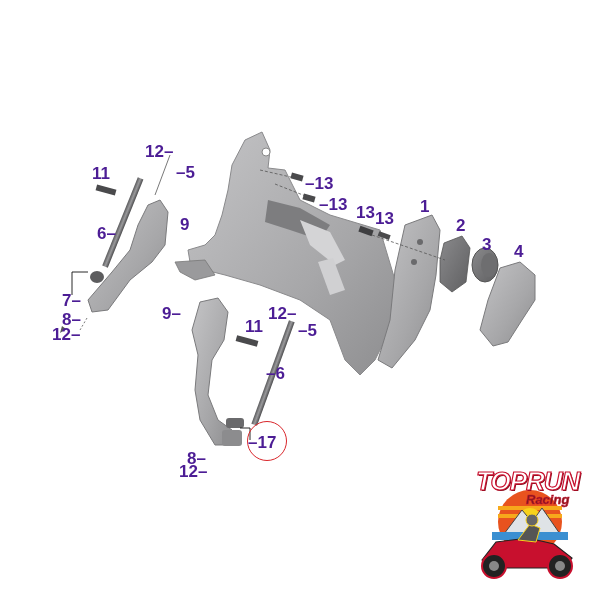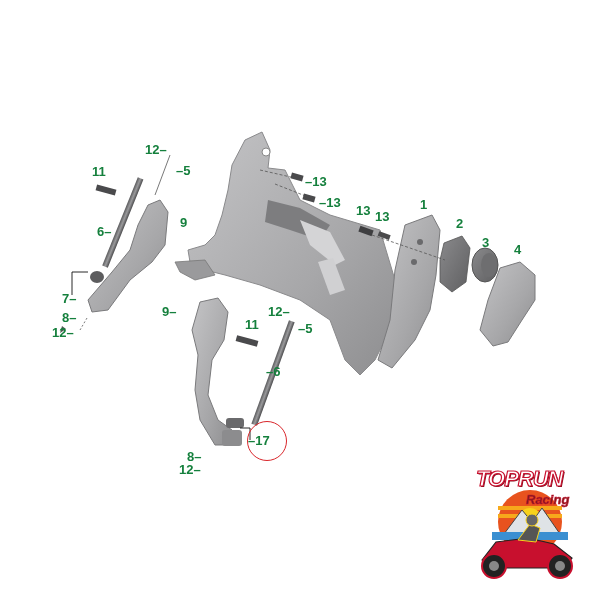--- a/index.html
+++ b/index.html
@@ -1,21 +1,21 @@
 <!DOCTYPE html>
 <html><head>
 <meta charset="utf-8">
 <style>
   html, body { margin:0; padding:0; background:#ffffff; }
   body { width:600px; height:600px; position:relative; overflow:hidden; font-family:"Liberation Sans", sans-serif; }
   #diagram { position:absolute; left:0; top:0; width:600px; height:600px; }
-  .lbl { position:absolute; font-family:"Liberation Sans", sans-serif; font-weight:bold; font-size:13px; color:#15803d; line-height:1; white-space:nowrap; }
+  .lbl { position:absolute; font-family:"Liberation Sans", sans-serif; font-weight:bold; font-size:17px; color:#4c1d95; line-height:1; white-space:nowrap; }
   .callout-circle { position:absolute; border:1.5px solid #d9262b; border-radius:50%; }
   .logo { position:absolute; left:468px; top:462px; width:120px; height:126px; }
-  .logo-title { position:absolute; left:8px; top:4px; font-family:"Liberation Sans", sans-serif; font-style:italic; font-weight:bold; font-size:22px; color:#fff; letter-spacing:-1px; -webkit-text-stroke:1.2px #c8102e; text-shadow:1px 1px 0 #7a0a18; }
+  .logo-title { position:absolute; left:8px; top:4px; font-family:"Liberation Sans", sans-serif; font-style:italic; font-weight:bold; font-size:26px; color:#fff; letter-spacing:-1px; -webkit-text-stroke:1.2px #c8102e; text-shadow:1px 1px 0 #7a0a18; }
   .logo-sub { position:absolute; left:58px; top:30px; font-family:"Liberation Sans", sans-serif; font-style:italic; font-weight:bold; font-size:13px; color:#7f1d1d; -webkit-text-stroke:0.6px #c8102e; }
 </style>
 </head>
 <body>
 
 <svg id="diagram" viewBox="0 0 600 600" xmlns="http://www.w3.org/2000/svg">
   <defs>
     <linearGradient id="g-body" x1="0" y1="0" x2="1" y2="1">
       <stop offset="0" stop-color="#c4c4c6"></stop>
       <stop offset="0.6" stop-color="#a7a7a9"></stop>

